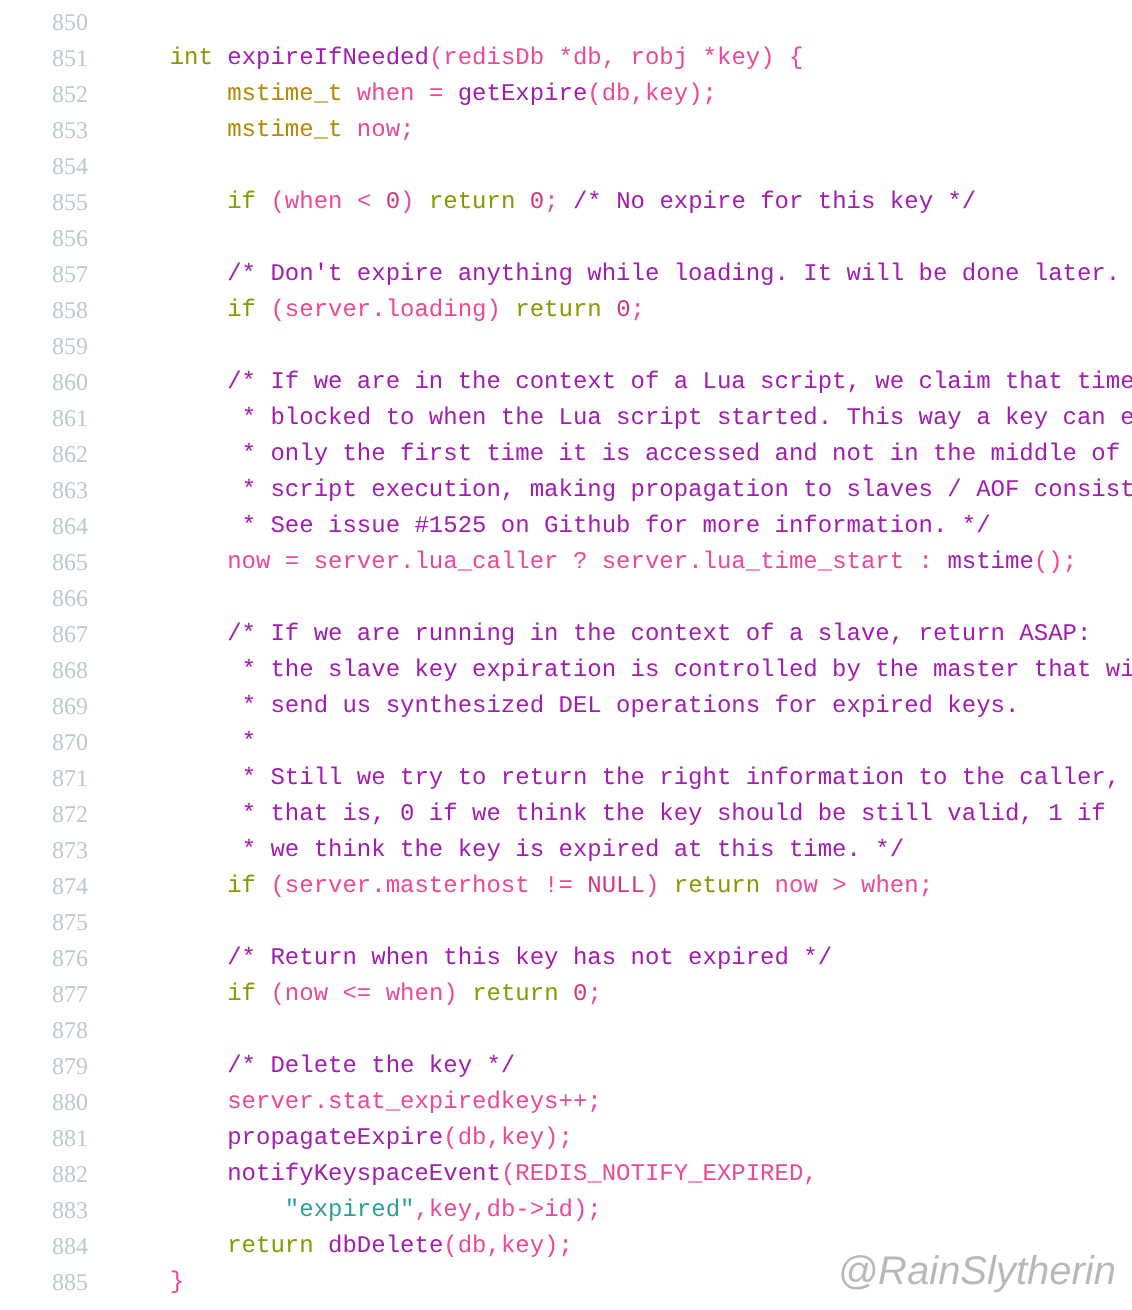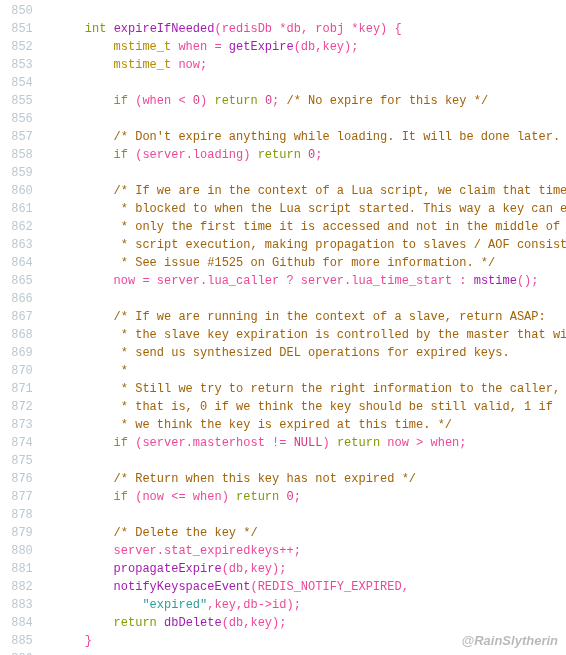--- a/index.html
+++ b/index.html
@@ -16,52 +16,53 @@
   .code-wrap {
     white-space: pre;
     padding-top: 2px;
   }
   .line {
     display: flex;
     height: 18px;
   }
   .gutter {
     width: 44px;
-    text-align: center;
+    text-align: right;
     padding-right: 12px;
     color: #bcc8cf;
     user-select: none;
     flex: 0 0 44px;
+    font-family: Liberation Serif, serif;
   }
   .src {
     flex: 1 1 auto;
   }
   
   .kw   { color: #859900; text-align: center; }           
   .type { color: #b58900; font-family: Liberation Mono, monospace; }           
   .fn   { color: #a21caf; }           
   .num  { color: #d33682; }           
   .str  { color: #2aa198; }           
-  .cm   { color: #a16207; }           
+  .cm   { color: #a21caf; }           
   .op   { color: #ec4899; }           
   .id   { color: #ec4899; }
 
   .watermark {
     position: absolute;
     right: 8px;
     bottom: 6px;
     text-align: right;
     font-family: Arial, sans-serif;
     font-size: 14px;
     color: rgba(0,0,0,0.28);
     text-shadow: 0 0 3px rgba(255,255,255,0.6);
     pointer-events: none;
     line-height: 1.25;
   }
-  .watermark .handle { font-style: italic; font-size: 13px; font-weight: bold; }
+  .watermark .handle { font-style: italic; font-size: 20px; }
 </style>
 </head>
 <body>
 
 <div class="code-wrap" id="code"><div class="line"><span class="gutter">850</span><span class="src"></span></div><div class="line"><span class="gutter">851</span><span class="src">    <span class="kw">int</span><span class="op"> </span><span class="fn">expireIfNeeded</span><span class="op">(redisDb </span><span class="op">*</span><span class="id">db</span><span class="op">, robj </span><span class="op">*</span><span class="id">key</span><span class="op">) {</span></span></div><div class="line"><span class="gutter">852</span><span class="src">        <span class="type">mstime_t</span><span class="op"> when </span><span class="op">=</span><span class="op"> </span><span class="fn">getExpire</span><span class="op">(db,key);</span></span></div><div class="line"><span class="gutter">853</span><span class="src">        <span class="type">mstime_t</span><span class="op"> now;</span></span></div><div class="line"><span class="gutter">854</span><span class="src"></span></div><div class="line"><span class="gutter">855</span><span class="src">        <span class="kw">if</span><span class="op"> (when </span><span class="op">&lt;</span><span class="op"> </span><span class="num">0</span><span class="op">) </span><span class="kw">return</span><span class="op"> </span><span class="num">0</span><span class="op">; </span><span class="cm">/* No expire for this key */</span></span></div><div class="line"><span class="gutter">856</span><span class="src"></span></div><div class="line"><span class="gutter">857</span><span class="src">        <span class="cm">/* Don't expire anything while loading. It will be done later. */</span></span></div><div class="line"><span class="gutter">858</span><span class="src">        <span class="kw">if</span><span class="op"> (server.loading) </span><span class="kw">return</span><span class="op"> </span><span class="num">0</span><span class="op">;</span></span></div><div class="line"><span class="gutter">859</span><span class="src"></span></div><div class="line"><span class="gutter">860</span><span class="src">        <span class="cm">/* If we are in the context of a Lua script, we claim that time is</span></span></div><div class="line"><span class="gutter">861</span><span class="src">         <span class="cm">* blocked to when the Lua script started. This way a key can expire</span></span></div><div class="line"><span class="gutter">862</span><span class="src">         <span class="cm">* only the first time it is accessed and not in the middle of the</span></span></div><div class="line"><span class="gutter">863</span><span class="src">         <span class="cm">* script execution, making propagation to slaves / AOF consistent.</span></span></div><div class="line"><span class="gutter">864</span><span class="src">         <span class="cm">* See issue #1525 on Github for more information. */</span></span></div><div class="line"><span class="gutter">865</span><span class="src">        <span class="id">now </span><span class="op">=</span><span class="op"> server.lua_caller </span><span class="op">?</span><span class="op"> server.lua_time_start </span><span class="op">:</span><span class="op"> </span><span class="fn">mstime</span><span class="op">();</span></span></div><div class="line"><span class="gutter">866</span><span class="src"></span></div><div class="line"><span class="gutter">867</span><span class="src">        <span class="cm">/* If we are running in the context of a slave, return ASAP:</span></span></div><div class="line"><span class="gutter">868</span><span class="src">         <span class="cm">* the slave key expiration is controlled by the master that will</span></span></div><div class="line"><span class="gutter">869</span><span class="src">         <span class="cm">* send us synthesized DEL operations for expired keys.</span></span></div><div class="line"><span class="gutter">870</span><span class="src">         <span class="cm">*</span></span></div><div class="line"><span class="gutter">871</span><span class="src">         <span class="cm">* Still we try to return the right information to the caller,</span></span></div><div class="line"><span class="gutter">872</span><span class="src">         <span class="cm">* that is, 0 if we think the key should be still valid, 1 if</span></span></div><div class="line"><span class="gutter">873</span><span class="src">         <span class="cm">* we think the key is expired at this time. */</span></span></div><div class="line"><span class="gutter">874</span><span class="src">        <span class="kw">if</span><span class="op"> (server.masterhost </span><span class="op">!=</span><span class="op"> </span><span class="num">NULL</span><span class="op">) </span><span class="kw">return</span><span class="op"> now </span><span class="op">&gt;</span><span class="op"> when;</span></span></div><div class="line"><span class="gutter">875</span><span class="src"></span></div><div class="line"><span class="gutter">876</span><span class="src">        <span class="cm">/* Return when this key has not expired */</span></span></div><div class="line"><span class="gutter">877</span><span class="src">        <span class="kw">if</span><span class="op"> (now </span><span class="op">&lt;=</span><span class="op"> when) </span><span class="kw">return</span><span class="op"> </span><span class="num">0</span><span class="op">;</span></span></div><div class="line"><span class="gutter">878</span><span class="src"></span></div><div class="line"><span class="gutter">879</span><span class="src">        <span class="cm">/* Delete the key */</span></span></div><div class="line"><span class="gutter">880</span><span class="src">        <span class="id">server.stat_expiredkeys</span><span class="op">++</span><span class="op">;</span></span></div><div class="line"><span class="gutter">881</span><span class="src">        <span class="fn">propagateExpire</span><span class="op">(db,key);</span></span></div><div class="line"><span class="gutter">882</span><span class="src">        <span class="fn">notifyKeyspaceEvent</span><span class="op">(REDIS_NOTIFY_EXPIRED,</span></span></div><div class="line"><span class="gutter">883</span><span class="src">            <span class="str">"expired"</span><span class="op">,key,db</span><span class="op">-&gt;</span><span class="id">id</span><span class="op">);</span></span></div><div class="line"><span class="gutter">884</span><span class="src">        <span class="kw">return</span><span class="op"> </span><span class="fn">dbDelete</span><span class="op">(db,key);</span></span></div><div class="line"><span class="gutter">885</span><span class="src">    <span class="op">}</span></span></div><div class="line"><span class="gutter">886</span><span class="src"></span></div></div>
 
 <div class="watermark">
   <div class="handle">@RainSlytherin</div>
 </div>
 

